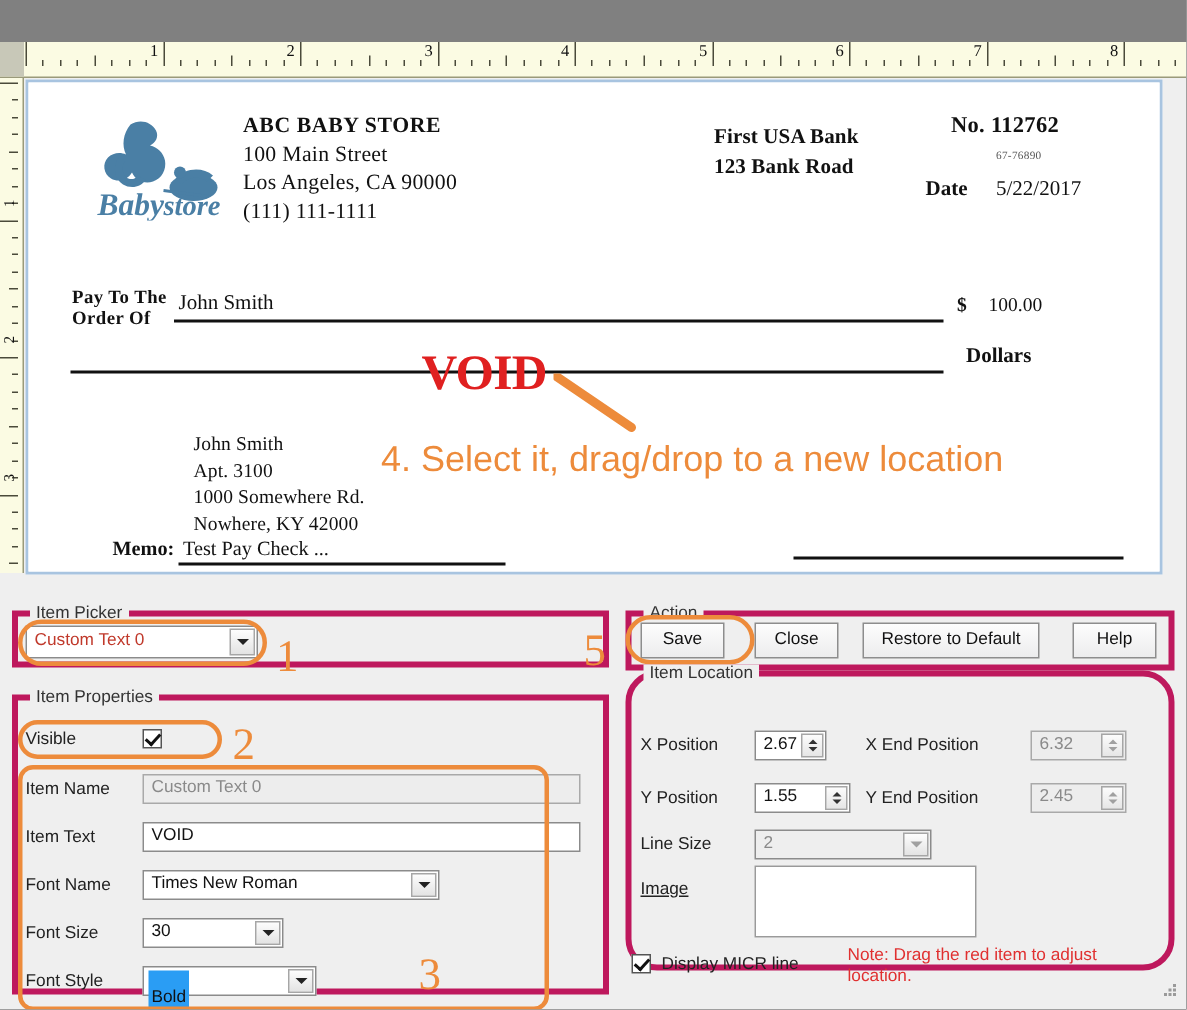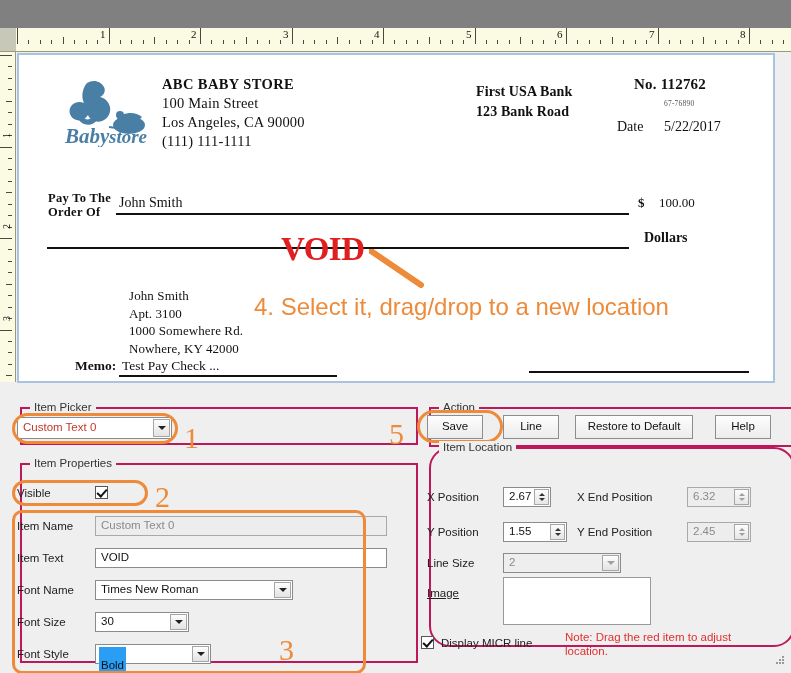--- a/index.html
+++ b/index.html
@@ -42,21 +42,21 @@
              background:#ffffff;border:2px solid #a8c4e0;box-sizing:border-box;}
   .check{position:absolute;left:0;top:0;width:754px;height:326px;background:#fff;}
   .serif{font-family:"Liberation Serif",serif;color:#111;}
 
   .logo{position:absolute;left:38px;top:20px;width:110px;height:72px;}
   .biz{position:absolute;left:143px;top:20px;font-size:14.5px;line-height:19px;letter-spacing:.2px;}
   .biz .nm{font-weight:bold;letter-spacing:.4px;}
   .bank{position:absolute;left:457px;top:27px;font-size:14px;line-height:20px;font-weight:bold;letter-spacing:.1px;}
   .ckno{position:absolute;left:615px;top:21px;font-size:15px;font-weight:bold;letter-spacing:.2px;}
   .frac{position:absolute;left:645px;top:44px;font-size:7.5px;color:#555;letter-spacing:.2px;}
-  .dateL{position:absolute;left:598px;top:64px;font-size:14px;font-weight:normal;}
+  .dateL{position:absolute;left:598px;top:64px;font-size:14px;font-weight:bold;}
   .dateV{position:absolute;left:645px;top:64px;font-size:14px;}
 
   .payto{position:absolute;left:29px;top:137px;font-size:12.5px;line-height:13.5px;font-weight:bold;letter-spacing:.3px;}
   .payname{position:absolute;left:100px;top:140px;font-size:14px;}
   .payline{position:absolute;left:97px;top:158px;width:513px;height:2px;background:#111;}
   .amtS{position:absolute;left:619px;top:140px;font-size:13px;font-weight:bold;}
   .amtV{position:absolute;left:640px;top:140px;font-size:13px;}
 
   .words{position:absolute;left:29px;top:172px;font-size:14px;letter-spacing:.1px;}
   .wordline{position:absolute;left:28px;top:192px;width:582px;height:2px;background:#111;}
@@ -71,21 +71,21 @@
   .memoV{position:absolute;left:103px;top:303px;font-size:13.5px;}
   .memoline{position:absolute;left:100px;top:320px;width:218px;height:2px;background:#111;}
   .sigline{position:absolute;left:510px;top:316px;width:220px;height:2px;background:#111;}
 
   .micr{position:absolute;left:105px;top:328px;font-size:15px;letter-spacing:1.2px;
         font-family:"DejaVu Sans Mono",monospace;color:#111;white-space:nowrap;}
 
   
   .lower{position:absolute;left:3px;top:357px;width:785px;height:285px;background:#efefef;}
 
-  .gb{position:absolute;border:2px solid #be185d;box-sizing:border-box;margin-left:12px;}
+  .gb{position:absolute;border:4px solid #be185d;box-sizing:border-box;}
   .gb > .cap{position:absolute;top:-8px;left:8px;background:#efefef;padding:0 4px;
              font-size:11.5px;color:#333;}
 
   .lbl{position:absolute;font-size:11.5px;color:#222;}
 
   .combo{position:absolute;background:#fff;border:1px solid #8b8b8b;box-sizing:border-box;}
   .combo .txt{position:absolute;left:5px;top:2px;font-size:11.5px;color:#111;}
   .combo .arw{position:absolute;right:1px;top:1px;bottom:1px;width:17px;
               background:linear-gradient(#fdfdfd,#e3e3e3);border:1px solid #a6a6a6;box-sizing:border-box;}
   .combo .arw:after{content:"";position:absolute;left:50%;top:50%;margin-left:-4px;margin-top:-2px;
@@ -377,21 +377,21 @@
       <div class="orect" style="left:9px;top:125px;width:354px;height:164px;"></div>
       <div class="ann" style="left:276px;top:248px;">3</div>
 
       <div class="gb" style="left:414px;top:22px;width:366px;height:40px;">
         <div class="cap">Action</div>
       </div>
       <div class="btn" style="left:424px;top:30px;width:56px;height:24px;">
         <span>Save</span>
       </div>
       <div class="btn" style="left:500px;top:30px;width:56px;height:24px;">
-        <span>Line</span>
+        <span>Close</span>
       </div>
       <div class="btn" style="left:572px;top:30px;width:118px;height:24px;">
         <span>Restore to Default</span>
       </div>
       <div class="btn" style="left:712px;top:30px;width:56px;height:24px;">
         <span>Help</span>
       </div>
       <div class="oval" style="left:414px;top:25px;width:86px;height:33px;"></div>
       <div class="ann" style="left:386px;top:32px;">5</div>
 

